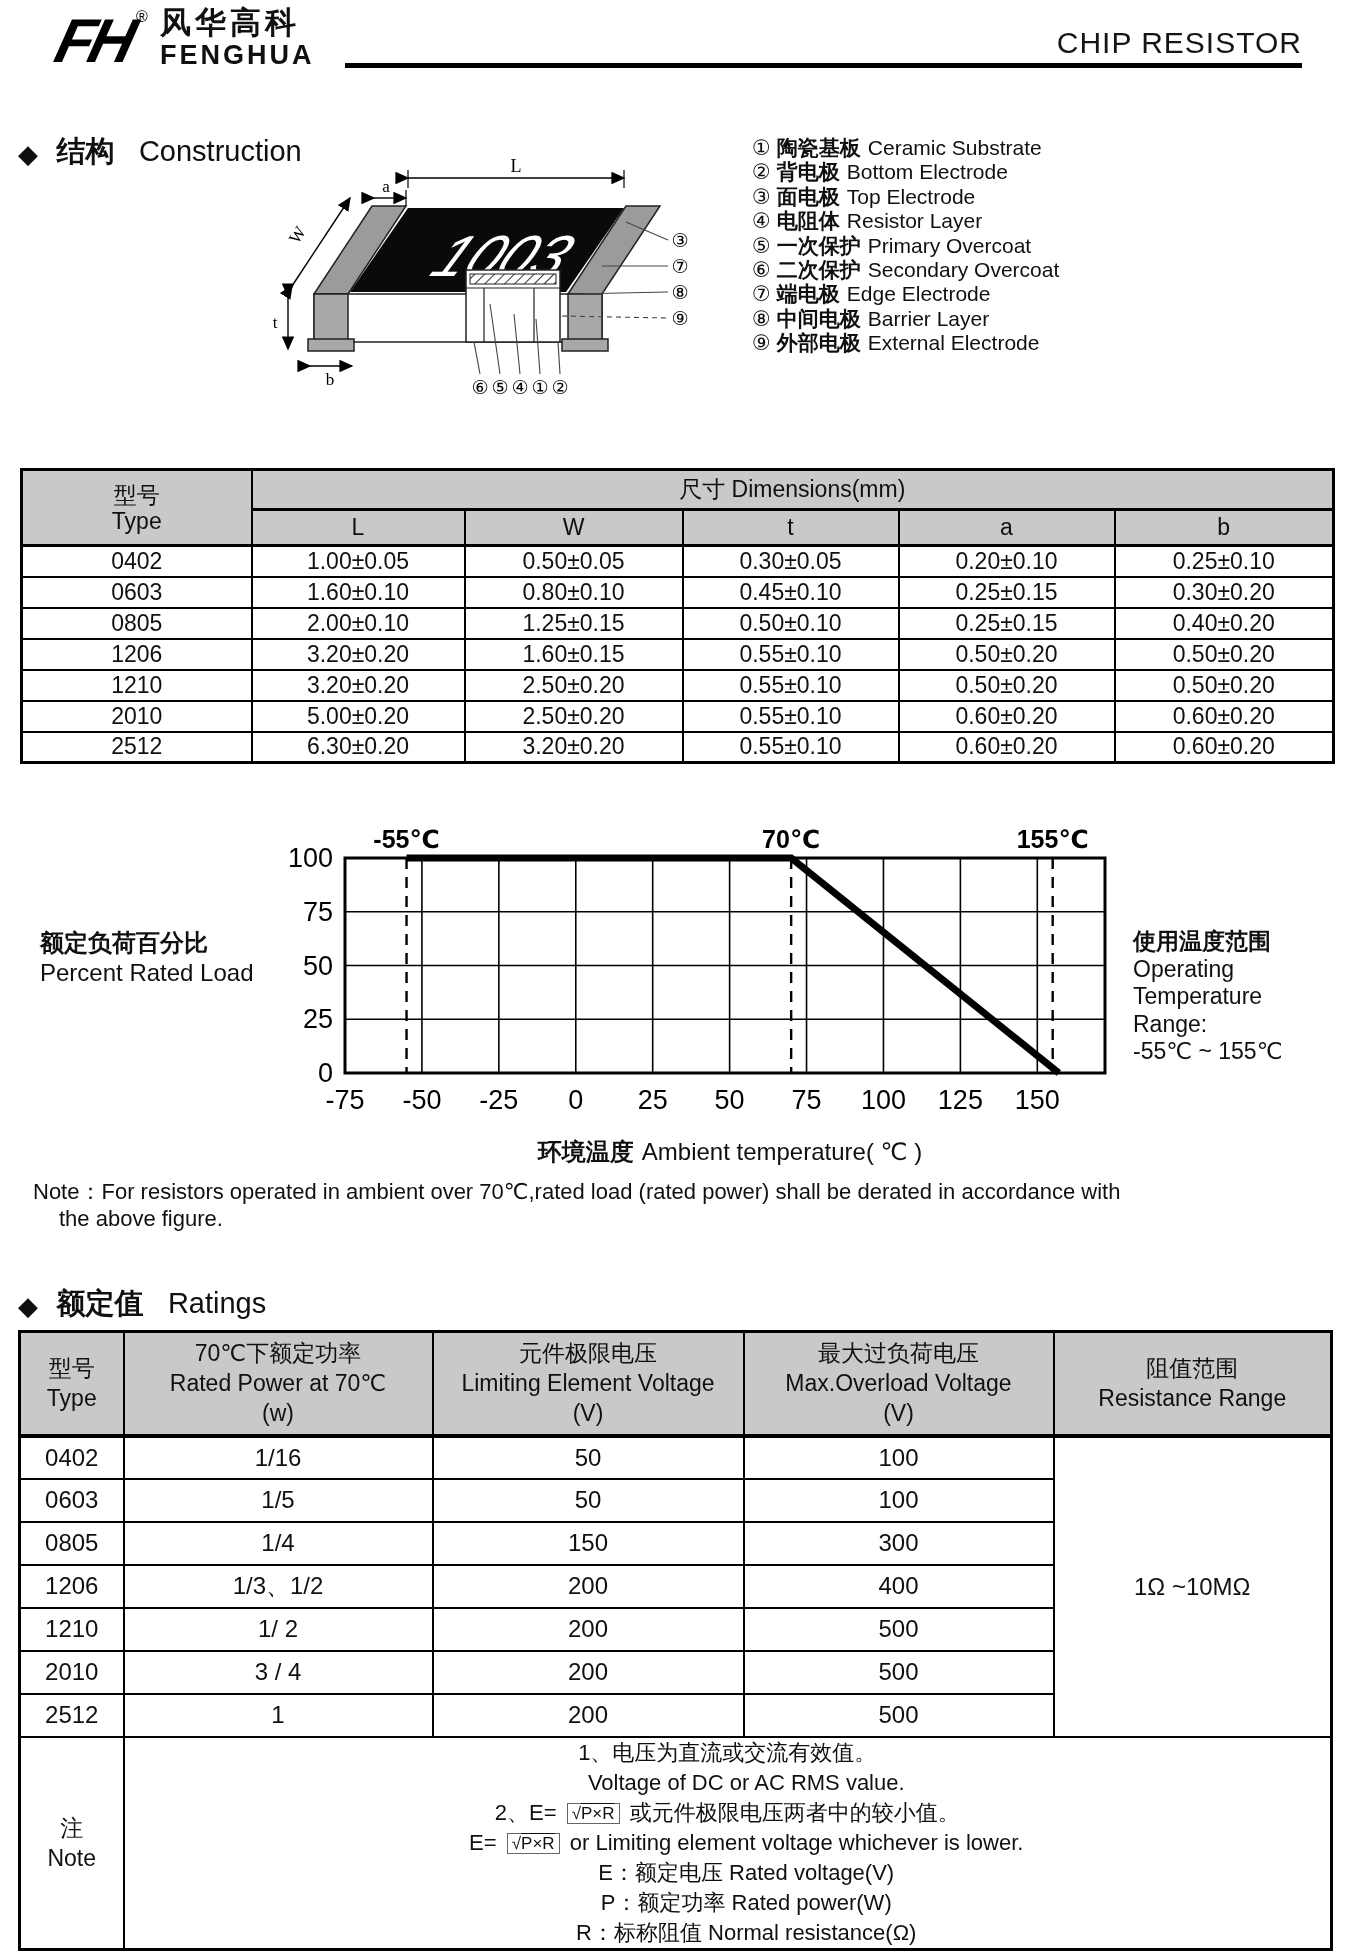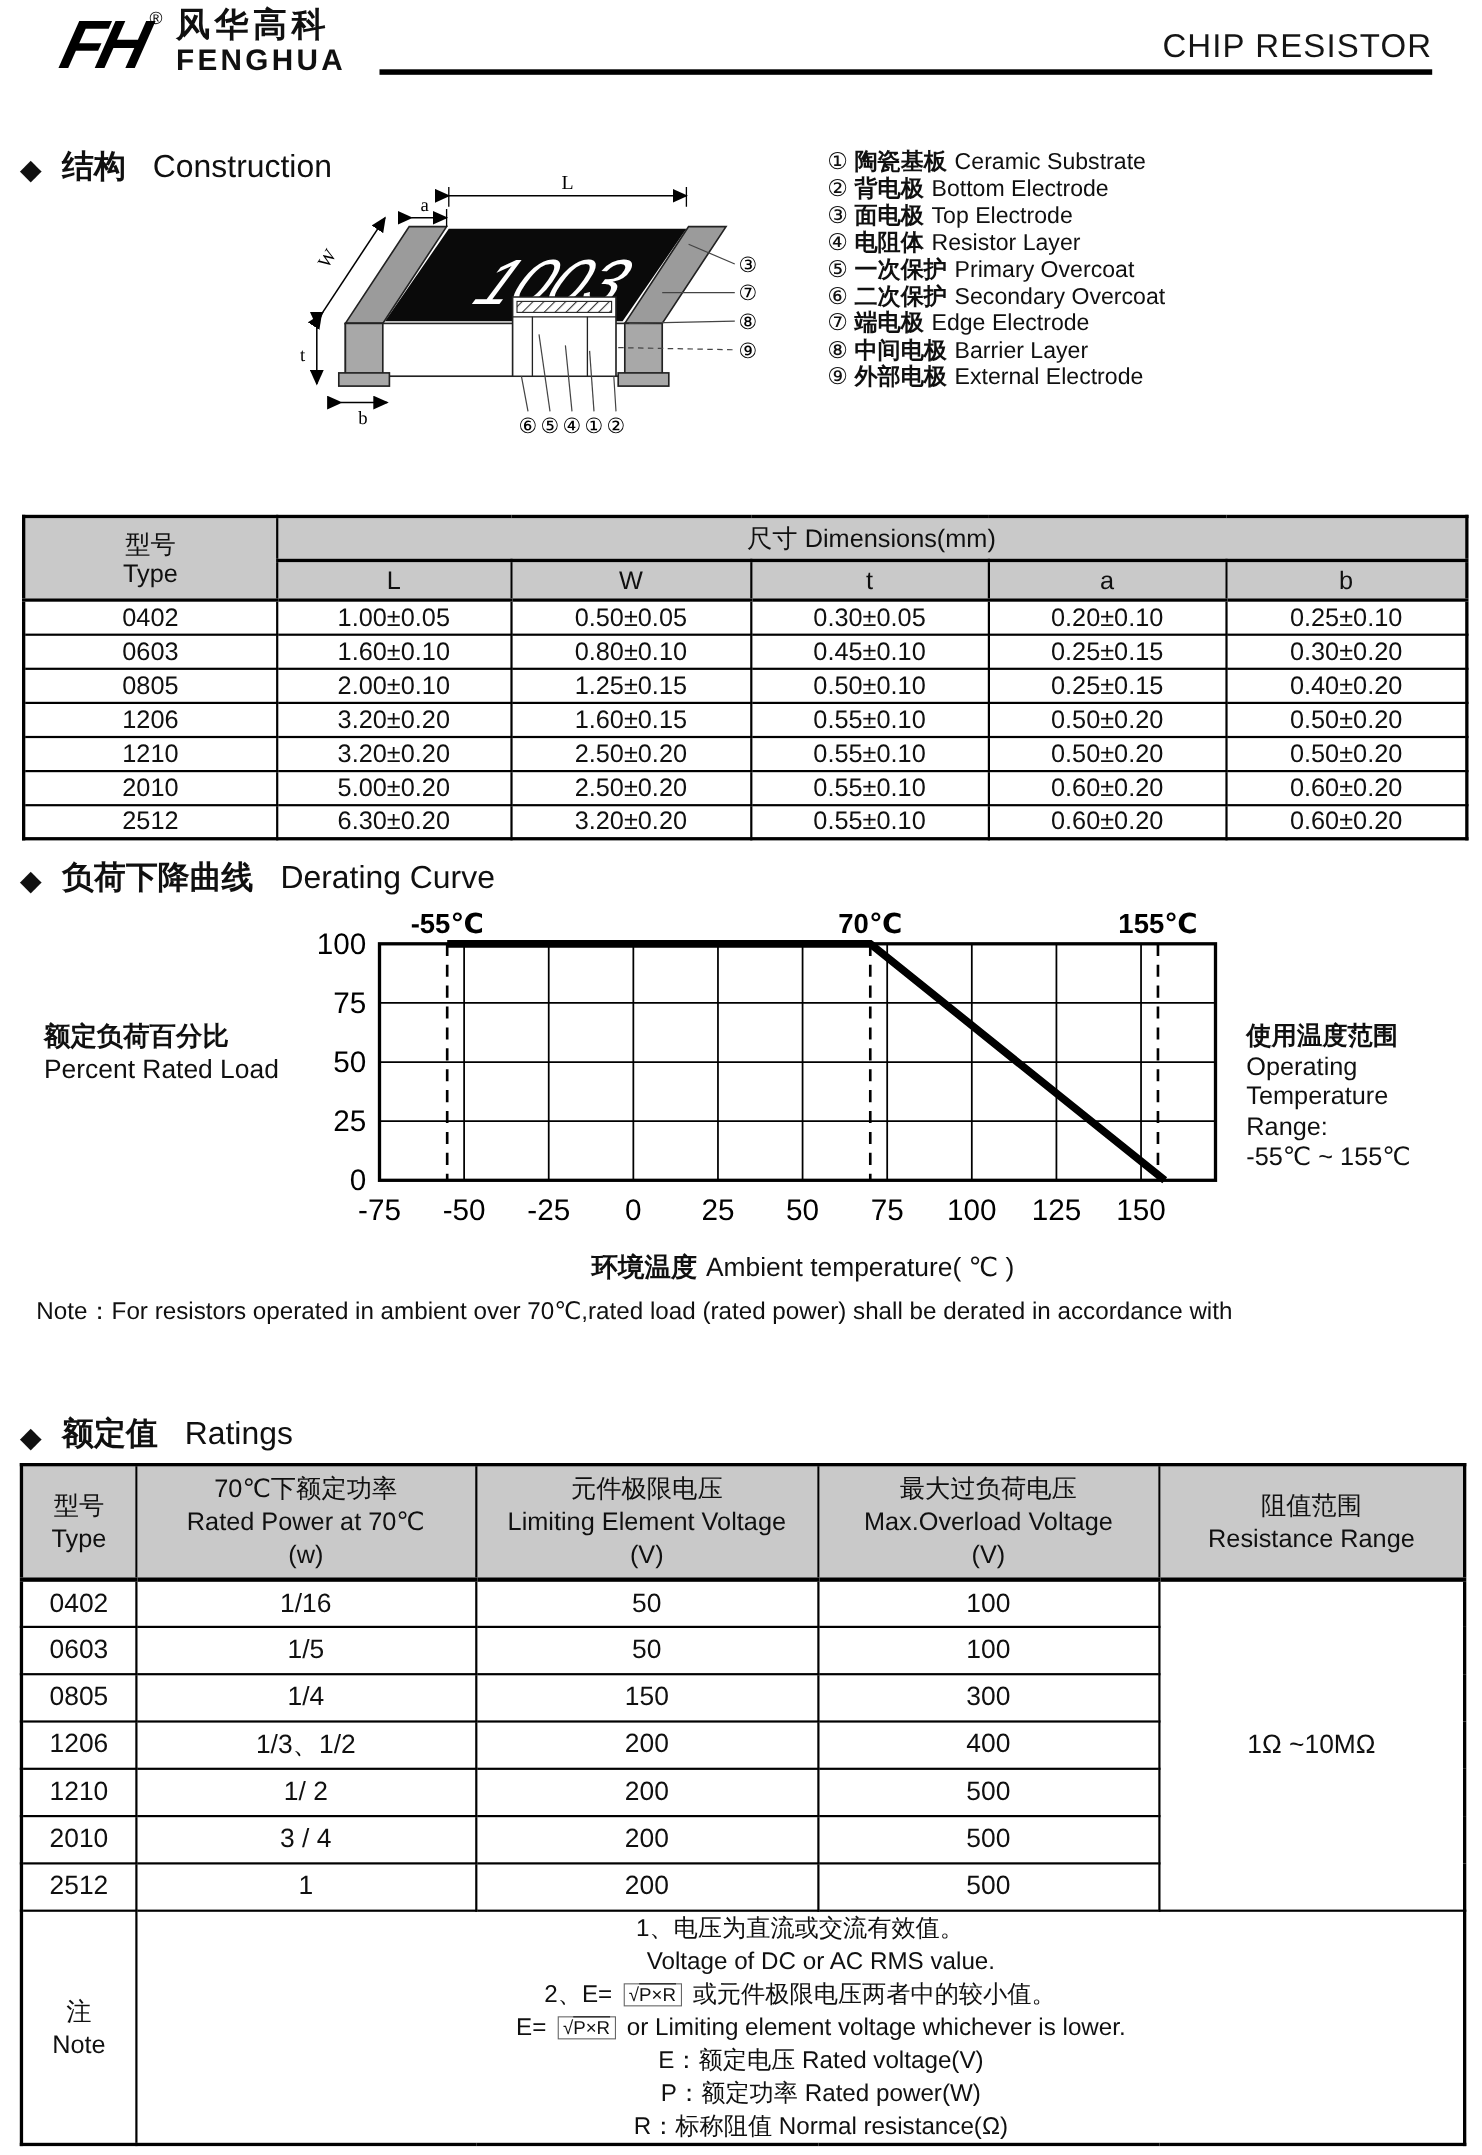--- a/index.html
+++ b/index.html
@@ -246,25 +246,20 @@
           <td>2512</td>
           <td>6.30±0.20</td>
           <td>3.20±0.20</td>
           <td>0.55±0.10</td>
           <td>0.60±0.20</td>
           <td>0.60±0.20</td>
         </tr>
       </tbody>
   </table>
 
-  <div class="sec-h" style="top:778px">
-    <span class="diamond">◆</span>
-    <span class="cn">负荷下降曲线</span>
-    <span class="en">Derating Curve</span>
-  </div>
 
   <div class="chart-left">
     <div class="cn">额定负荷百分比</div>
     <div class="en">Percent Rated Load</div>
   </div>
 
   <svg id="derating-chart" width="1130" height="300" style="position:absolute;left:0;top:828px">
       <line x1="421.9230769230769" y1="30" x2="421.9230769230769" y2="245" stroke="#000" stroke-width="1.6"></line>
       <line x1="498.8461538461538" y1="30" x2="498.8461538461538" y2="245" stroke="#000" stroke-width="1.6"></line>
       <line x1="575.7692307692307" y1="30" x2="575.7692307692307" y2="245" stroke="#000" stroke-width="1.6"></line>
@@ -309,20 +304,21 @@
     <div>Range:</div>
     <div>-55℃ ~ 155℃</div>
   </div>
 
   <div class="xaxis-label">
     <span class="cn">环境温度</span><span>Ambient temperature( ℃ )</span>
   </div>
 
   <div class="chart-note">
     <div>Note：For resistors operated in ambient over 70℃,rated load (rated power) shall be derated in accordance with</div>
+    <div class="ind">the above figure.</div>
   </div>
 
   <div class="sec-h" style="top:1284px">
     <span class="diamond">◆</span>
     <span class="cn">额定值</span>
     <span class="en">Ratings</span>
   </div>
 
   <table class="sheet ratings">
     <colgroup>

